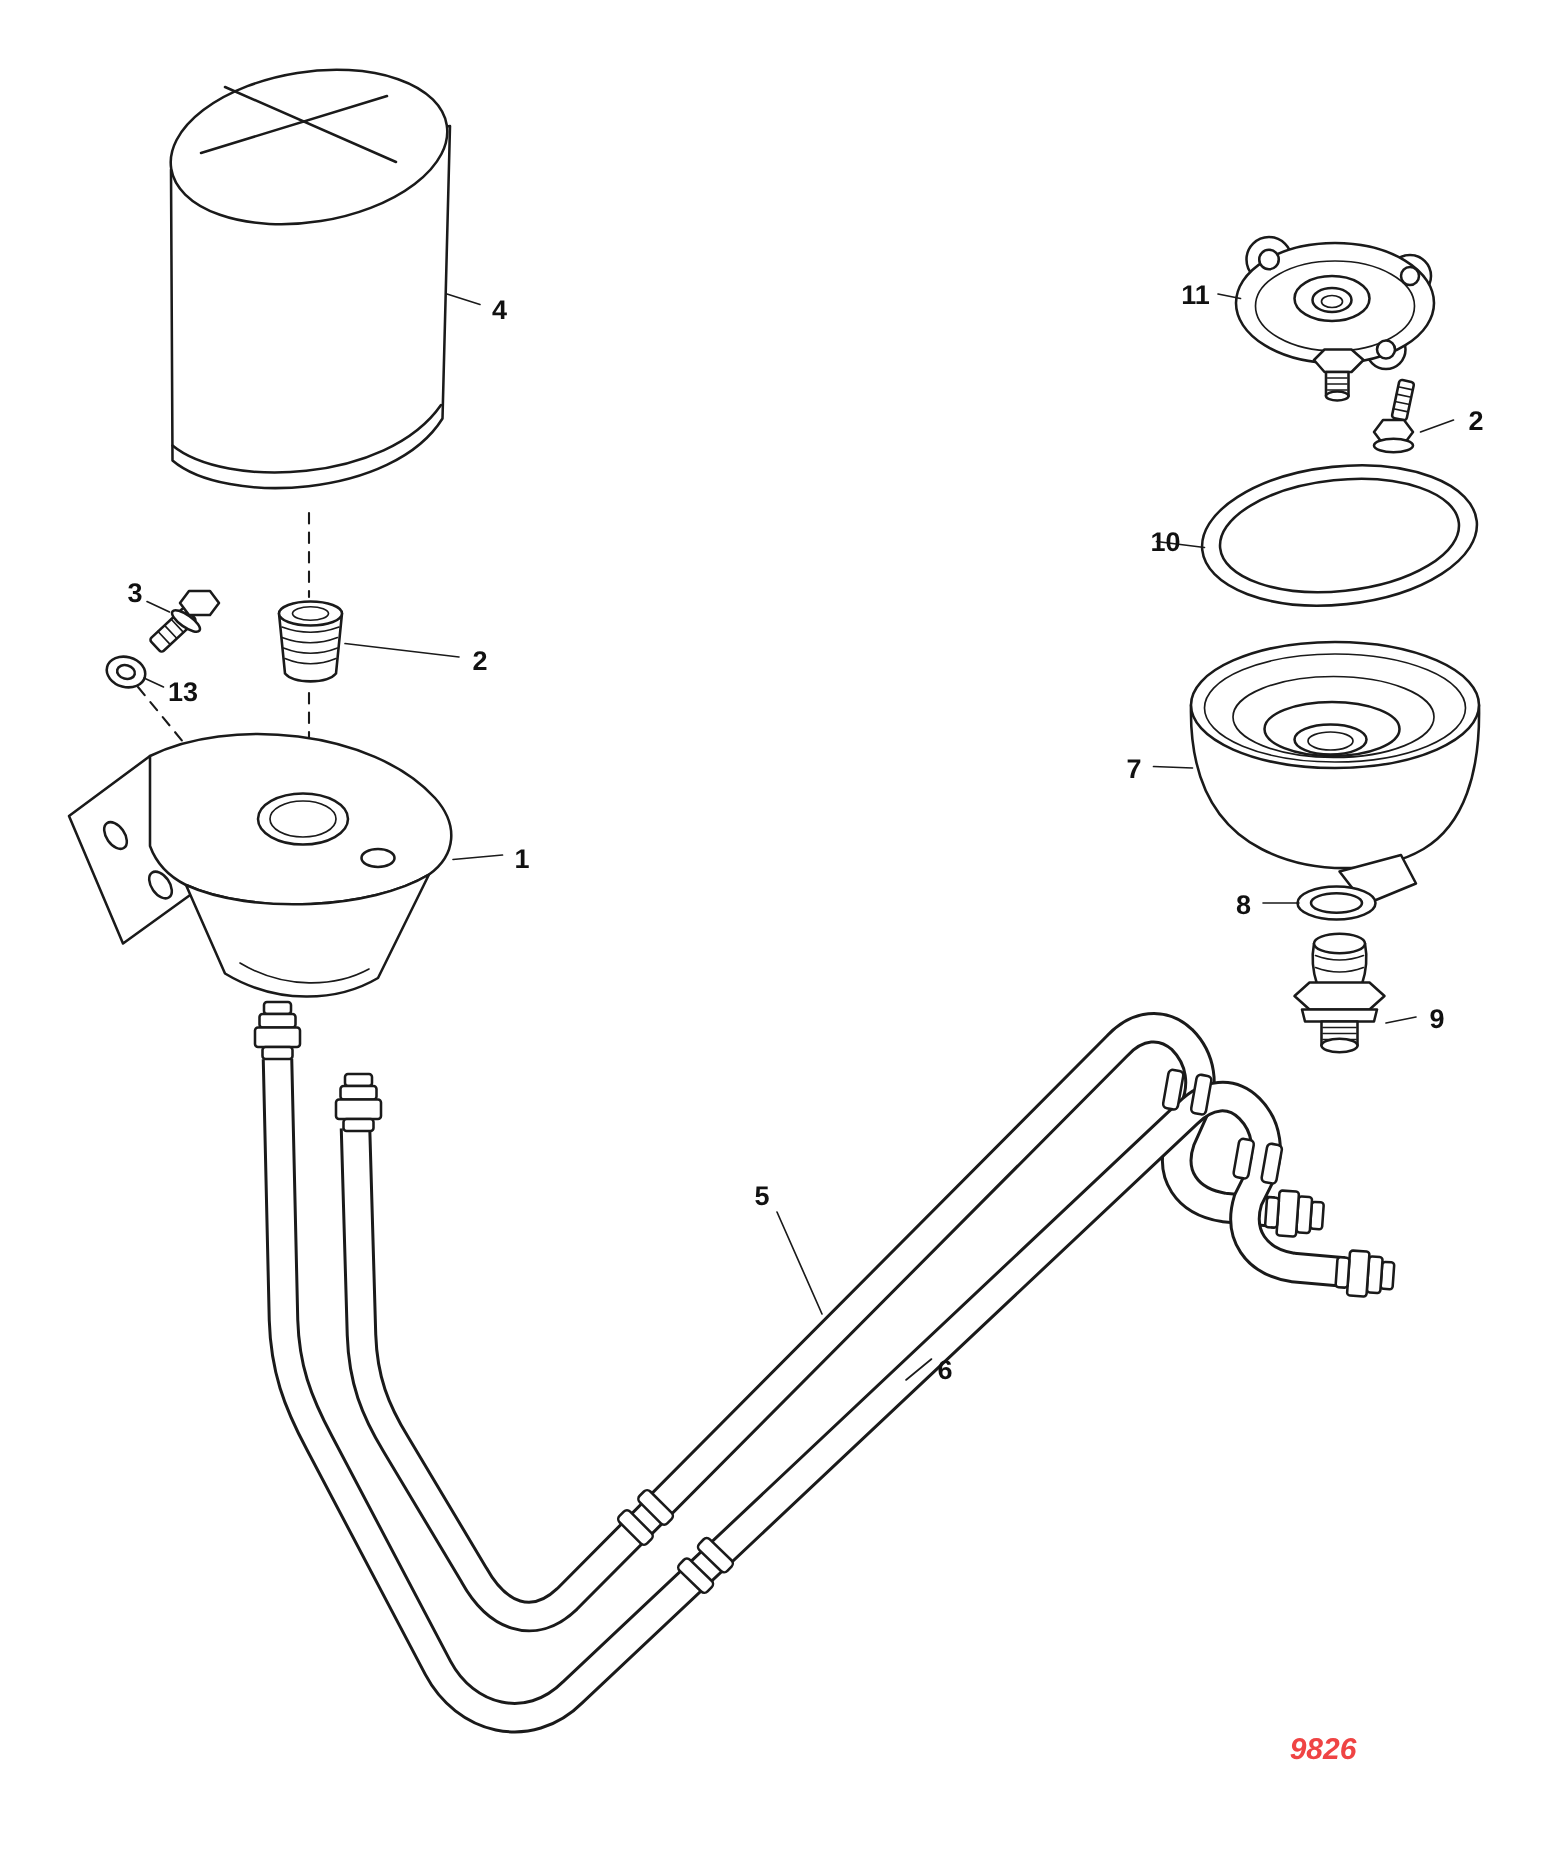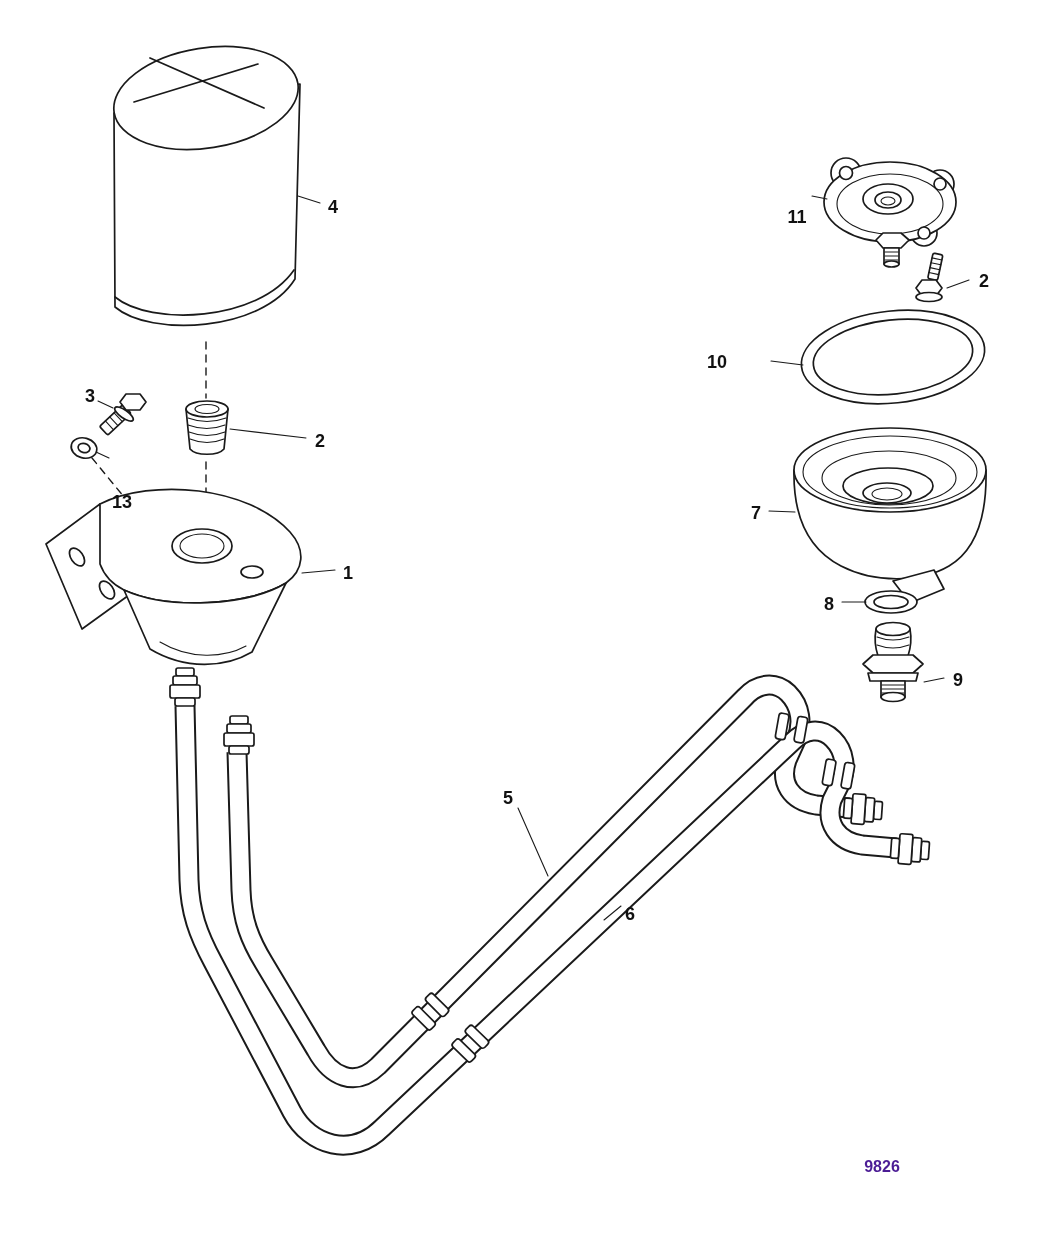--- a/index.html
+++ b/index.html
@@ -19,21 +19,21 @@
   .hose-i{fill:none;stroke:#ffffff;stroke-width:17;stroke-linecap:butt;stroke-linejoin:round;}
   .callout{
     position:absolute;
     transform:translate(-50%,-50%);
     font-weight:700;font-size:18px;color:#111;
     user-select:none;white-space:nowrap;
   }
   .fig-number{
     position:absolute;left:882px;top:1167px;
     transform:translate(-50%,-50%);
-    font-weight:700;font-size:16px;color:#4c1d95;
+    font-weight:700;font-size:20px;color:#ef4444;font-style:italic;
   }
 </style>
 </head>
 <body>
 
 <div class="stage">
 
   <svg width="1040" height="1244" viewBox="0 0 1040 1244">
 
     <defs>
@@ -187,26 +187,26 @@
       <path class="ln thin" d="M 842,602 L 866,602"></path>
       <path class="ln thin" d="M 944,678 L 924,682"></path>
       <path class="ln thin" d="M 518,808 L 548,876"></path>
       <path class="ln thin" d="M 621,906 L 604,920"></path>
     </g>
   </svg>
 
   <div id="callout-layer">
       <div class="callout" style="left: 333px; top: 207px;">4</div>
       <div class="callout" style="left: 90px; top: 396px;">3</div>
-      <div class="callout" style="left: 122px; top: 462px; margin-top: 40px;">13</div>
+      <div class="callout" style="left: 122px; top: 462px;">13</div>
       <div class="callout" style="left: 320px; top: 441px;">2</div>
       <div class="callout" style="left: 348px; top: 573px;">1</div>
-      <div class="callout" style="left: 797px; top: 197px; margin-top: 20px;">11</div>
+      <div class="callout" style="left: 797px; top: 197px;">11</div>
       <div class="callout" style="left: 984px; top: 281px;">2</div>
-      <div class="callout" style="left: 717px; top: 362px;">10</div>
+      <div class="callout" style="left: 777px; top: 362px;">10</div>
       <div class="callout" style="left: 756px; top: 513px;">7</div>
       <div class="callout" style="left: 829px; top: 604px;">8</div>
       <div class="callout" style="left: 958px; top: 680px;">9</div>
       <div class="callout" style="left: 508px; top: 798px;">5</div>
       <div class="callout" style="left: 630px; top: 914px;">6</div>
     </div>
 
   <div class="fig-number">9826</div>
 
 </div>

